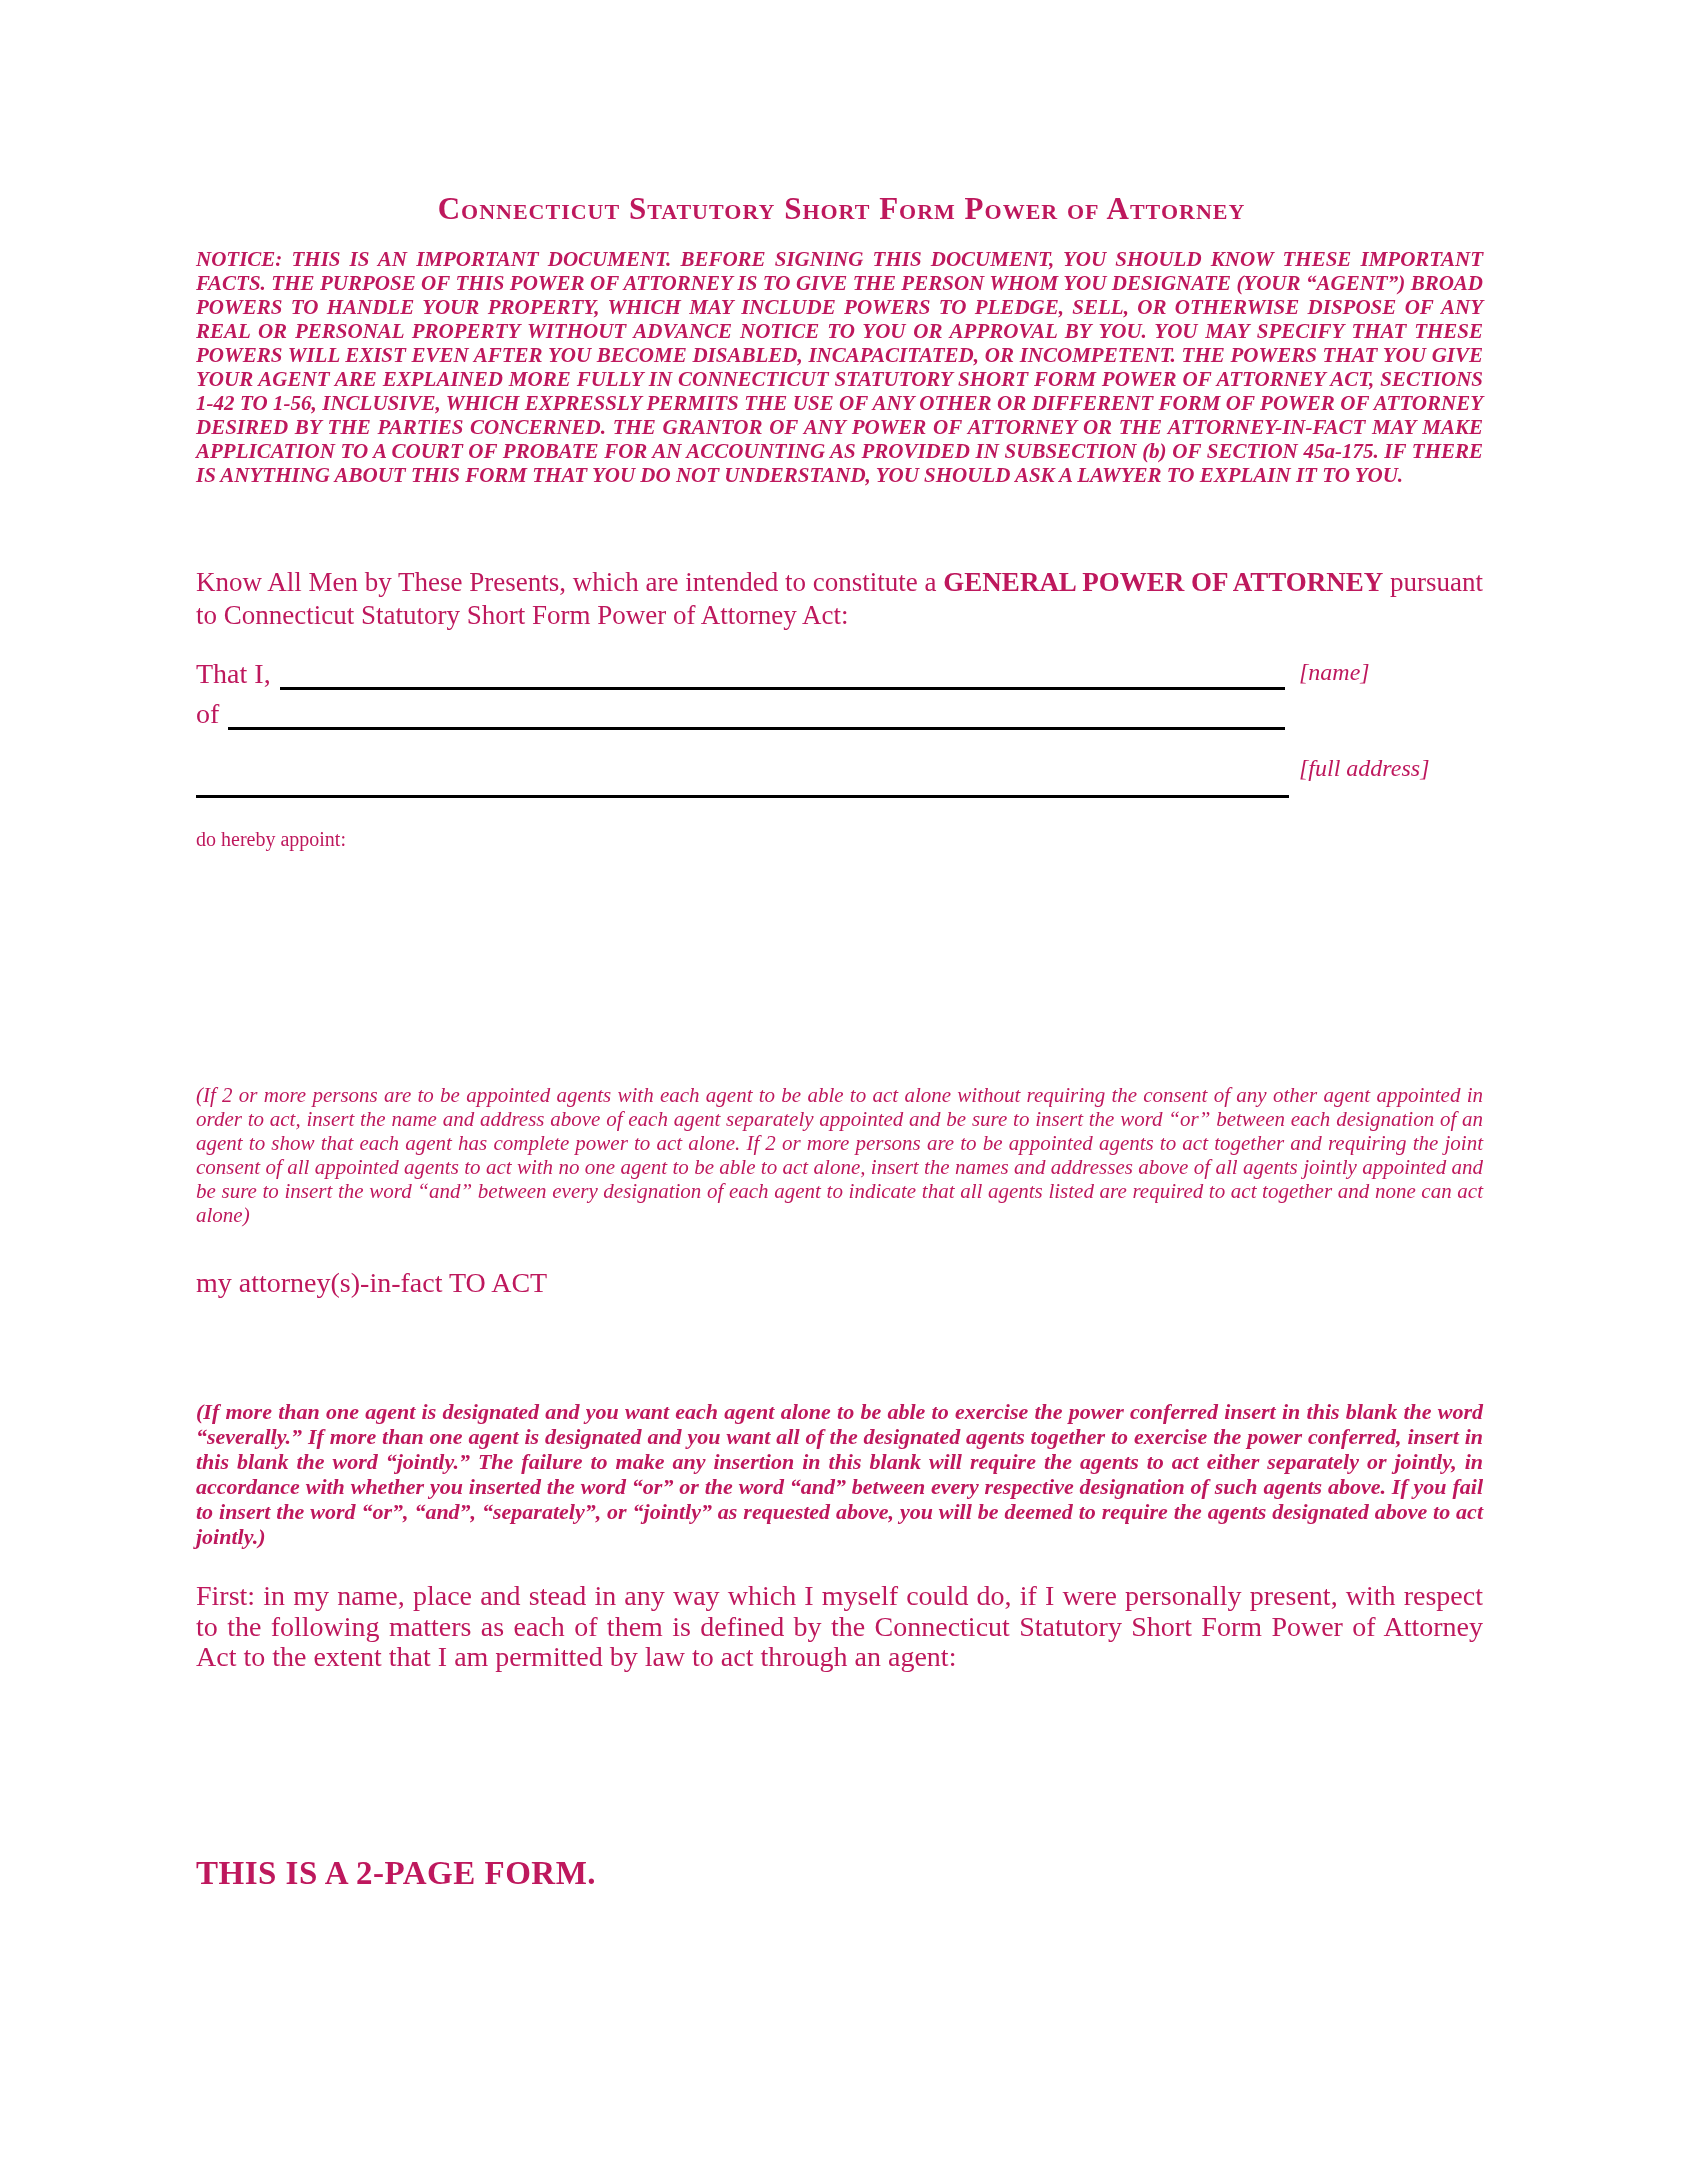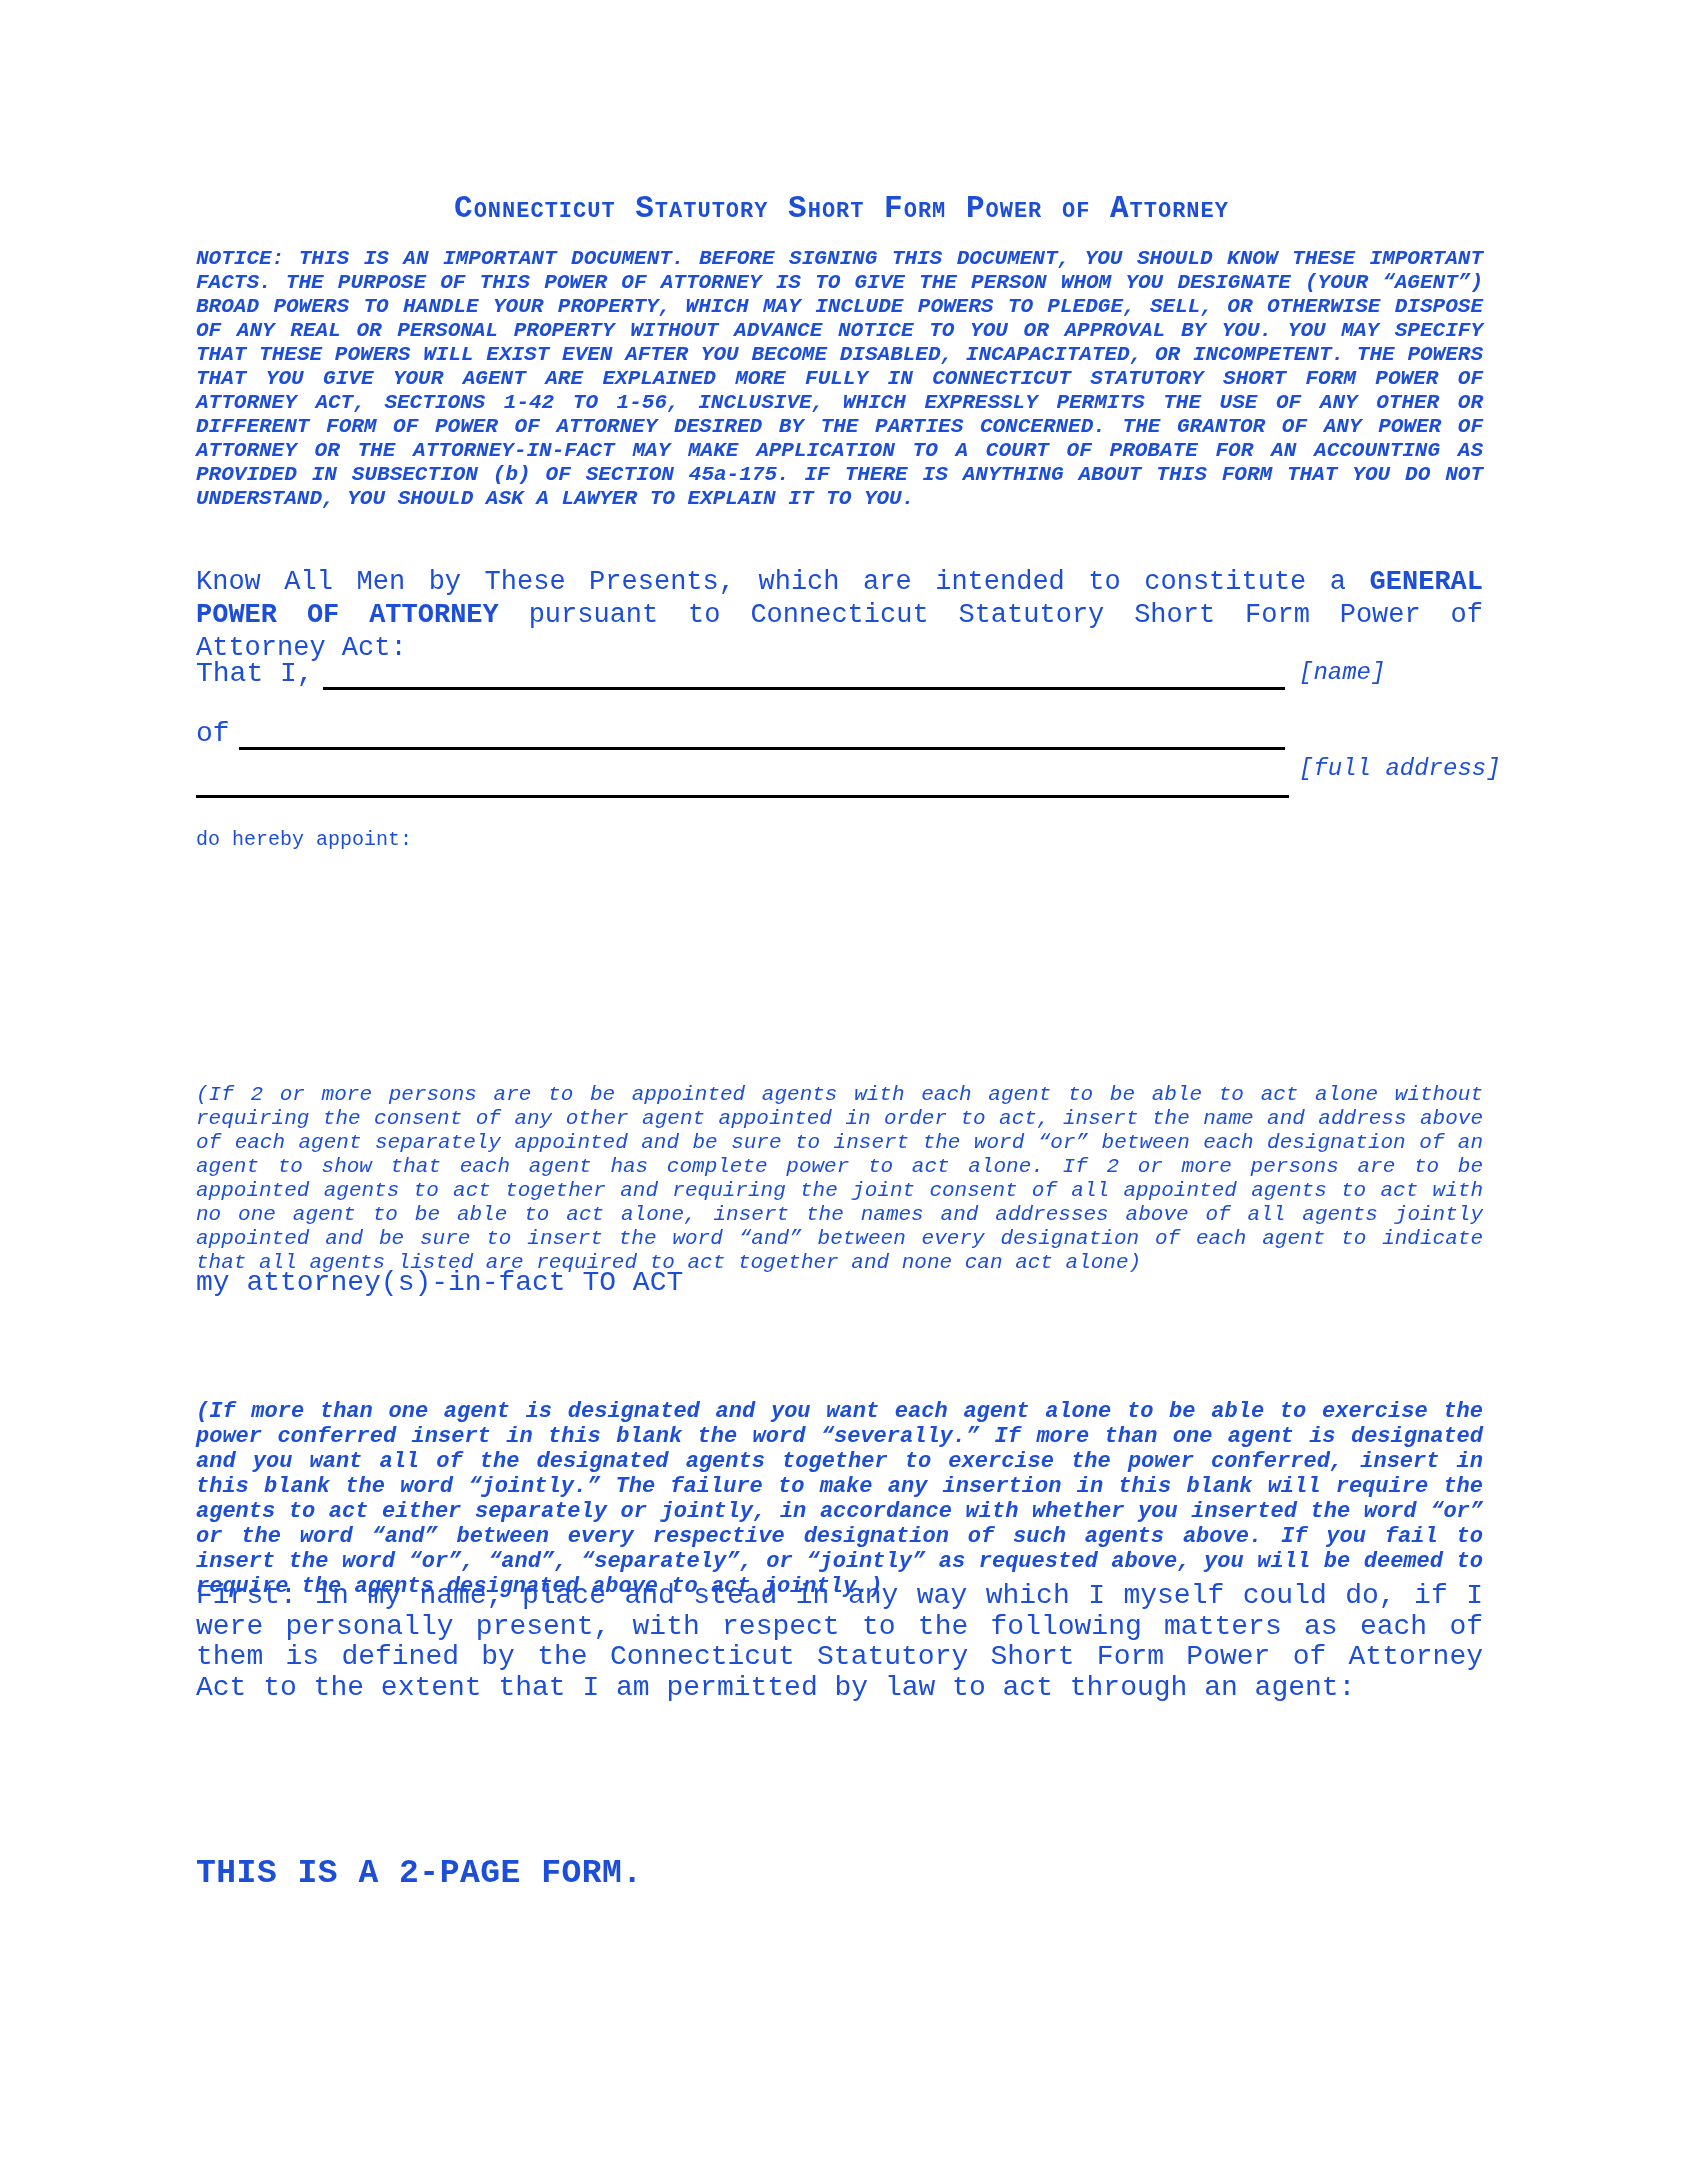--- a/index.html
+++ b/index.html
@@ -5,22 +5,22 @@
   html, body {
     margin: 0;
     padding: 0;
     background: #ffffff;
   }
   .page {
     position: relative;
     width: 1683px;
     height: 2178px;
     background: #ffffff;
-    color: #1d4ed8;
-    font-family: Liberation Mono, monospace;
+    color: #be185d;
+    font-family: Liberation Serif, serif;
     overflow: hidden;
   }
   .title {
     position: absolute;
     top: 191px;
     left: 0;
     width: 100%;
     text-align: center;
     font-size: 31px;
     font-weight: bold;
@@ -58,21 +58,21 @@
     line-height: 33px;
   }
   .field-row .label { white-space: pre; }
   .fill {
     flex: 1;
     height: 33px;
     margin-left: 9px;
     border-bottom: 3px solid #000000;
   }
   #name-row { top: 654px; }
-  #address-row { top: 714px; align-items: flex-end; }
+  #address-row { top: 694px; align-items: flex-end; }
   .hint {
     position: absolute;
     left: 1299px;
     font-size: 24px;
     font-style: italic;
     white-space: pre;
   }
   #name-hint { top: 659px; }
   #address-hint { top: 715px; margin-top: 40px; }
   .bare-line {

